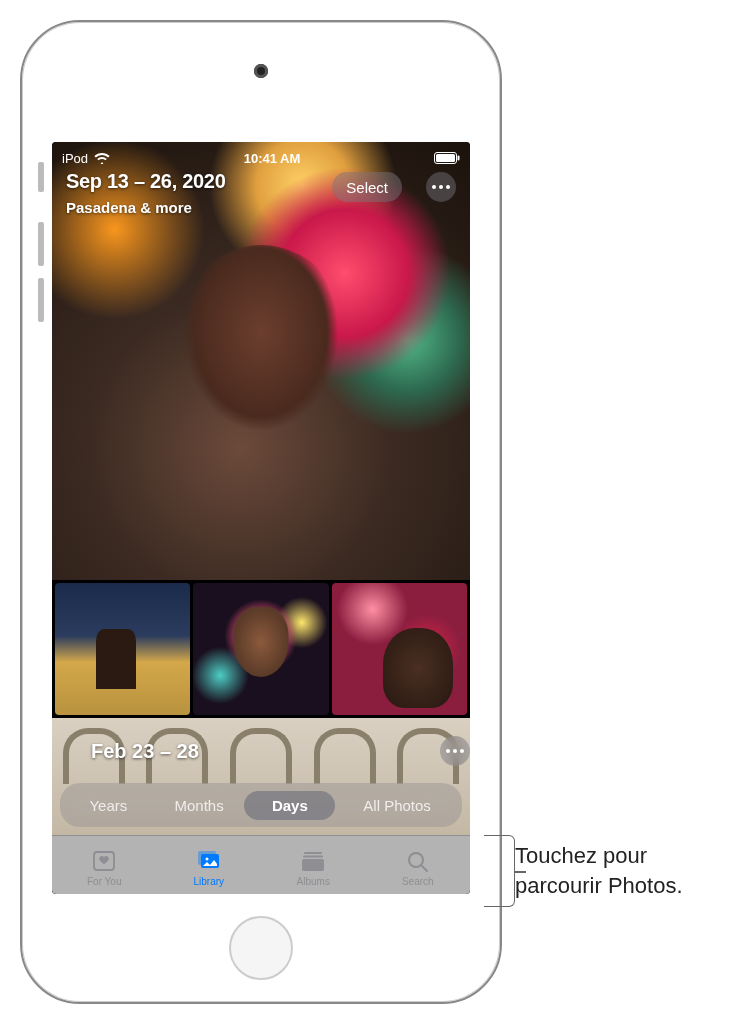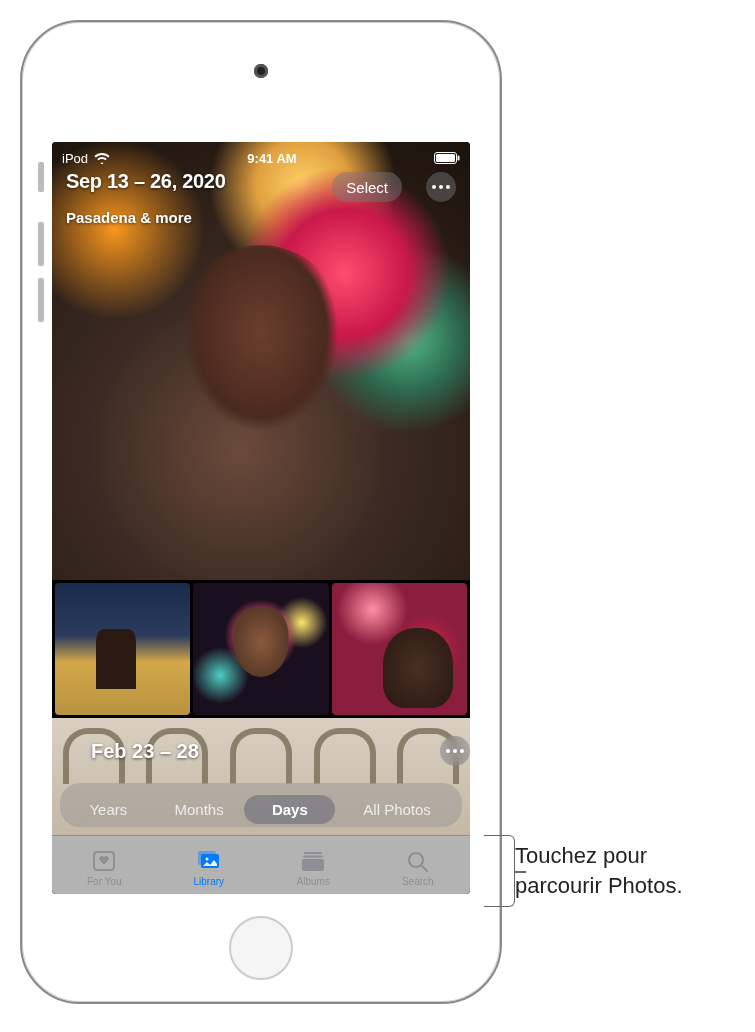--- a/index.html
+++ b/index.html
@@ -118,21 +118,21 @@
     text-shadow: 0 1px 3px rgba(0,0,0,0.6);
   }
   .hero-title {
     font-size: 20px;
     font-weight: 700;
     letter-spacing: -0.3px;
   }
   .hero-subtitle {
     font-size: 15px;
     font-weight: 600;
-    margin-top: 16px;
+    margin-top: 6px;
   }
   .hero-actions {
     display: flex;
     gap: 24px;
     align-items: center;
     margin-top: 2px;
   }
   .pill-button, .round-button {
     background: rgba(120,120,128,0.45);
     backdrop-filter: blur(6px);
@@ -254,21 +254,21 @@
   
   .segmented {
     position: absolute;
     bottom: 8px;
     left: 8px; right: 8px;
     height: 38px;
     background: rgba(120,120,128,0.28);
     backdrop-filter: blur(10px);
     border-radius: 20px;
     display: flex;
-    align-items: flex-end;
+    align-items: center;
     padding: 3px;
     z-index: 10;
   }
   .seg-item {
     flex: 1;
     text-align: center;
     color: rgba(255,255,255,0.78);
     font-size: 15px;
     font-weight: 500;
     padding: 6px 4px;
@@ -361,21 +361,21 @@
 
     <div class="status-bar">
       <div class="status-left">
         <span>iPod</span>
         <span class="wifi-icon">
           <svg width="16" height="12" viewBox="0 0 16 12">
               <path d="M8 10.5a1.2 1.2 0 100 2.4 1.2 1.2 0 000-2.4zM3.2 6.9a6.8 6.8 0 019.6 0l-1.4 1.4a4.8 4.8 0 00-6.8 0L3.2 6.9zM.4 4.1a10.8 10.8 0 0115.2 0l-1.4 1.4a8.8 8.8 0 00-12.4 0L.4 4.1z" fill="#fff"></path>
             </svg>
         </span>
       </div>
-      <div class="status-center">9:41 AM</div>
+      <div class="status-center">10:41 AM</div>
       <div class="status-right">
         <span class="battery-icon">
           <svg width="26" height="12" viewBox="0 0 26 12">
               <rect x="0.5" y="0.5" width="22" height="11" rx="2.5" stroke="#fff" fill="none"></rect>
               <rect x="2" y="2" width="19" height="8" rx="1.5" fill="#fff"></rect>
               <rect x="23.5" y="3.5" width="2" height="5" rx="1" fill="#fff"></rect>
             </svg>
         </span>
       </div>
     </div>

